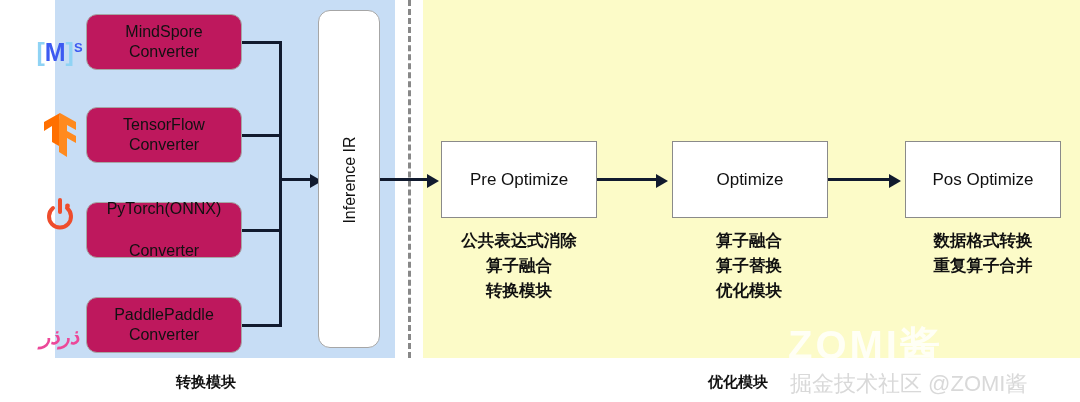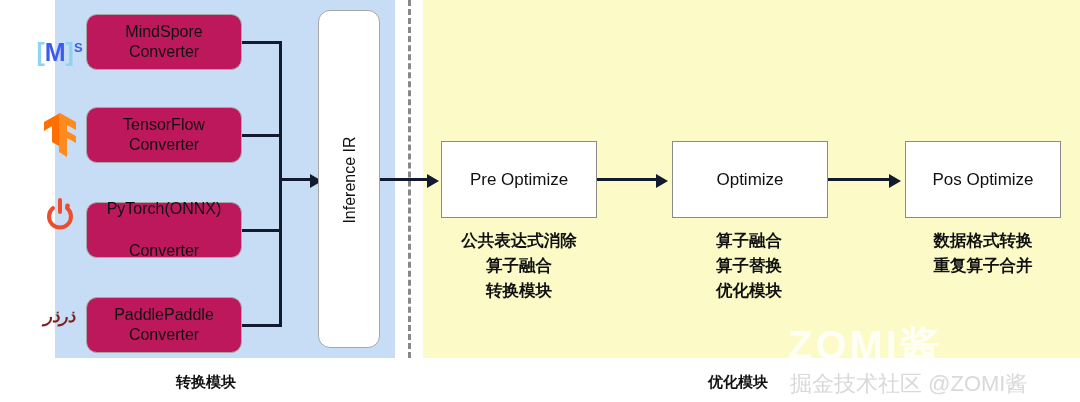--- a/index.html
+++ b/index.html
@@ -22,22 +22,22 @@
   }
 
   
   .logo{position:absolute;left:0;width:55px;text-align:center;user-select:none;padding-left:32px;}
   #logo-mindspore{top:26px;height:44px;line-height:44px;font-size:25px;font-weight:bold;}
   #logo-mindspore .brk{color:#8fd3f4;}
   #logo-mindspore .m{color:#3d5af1;}
   #logo-mindspore .sup{color:#3d5af1;font-size:13px;vertical-align:super;}
   #logo-tensorflow{top:112px;height:48px;}
   #logo-pytorch{top:196px;height:46px;}
-  #logo-paddle{top:294px;height:46px;line-height:46px;
-    font-size:17px;font-weight:bold;color:#7f1d1d;font-style:italic;
+  #logo-paddle{top:314px;height:46px;line-height:46px;
+    font-size:21px;font-weight:bold;color:#ec4899;font-style:italic;
     letter-spacing:-1px;}
 
   
   .conv-box{
     position:absolute;left:86px;width:156px;height:56px;
     background:#be185d;border:1.5px solid #a6a6a6;border-radius:11px;
     box-sizing:border-box;
     display:flex;flex-direction:column;align-items:center;justify-content:center;
     font-size:16px;color:#111111;line-height:1.22;
   }

